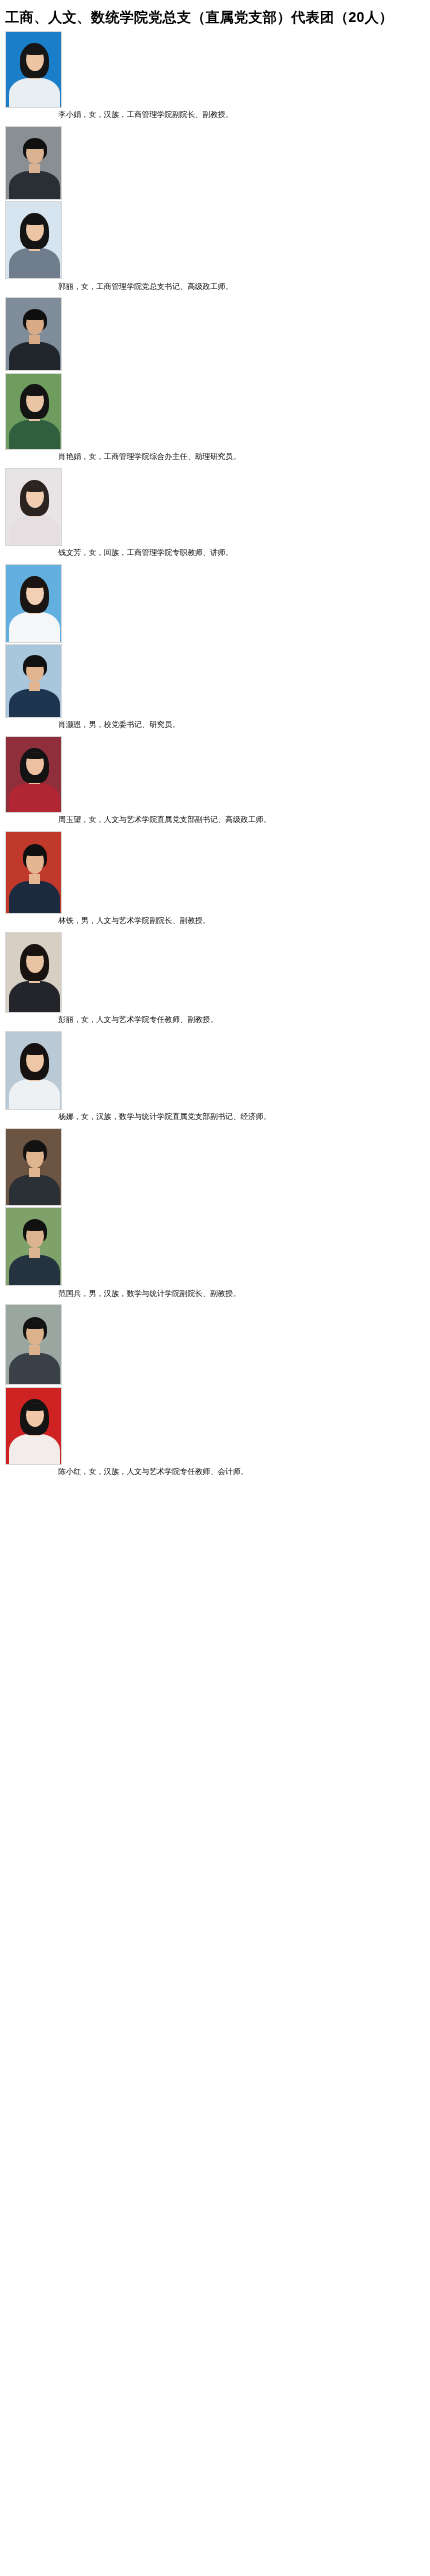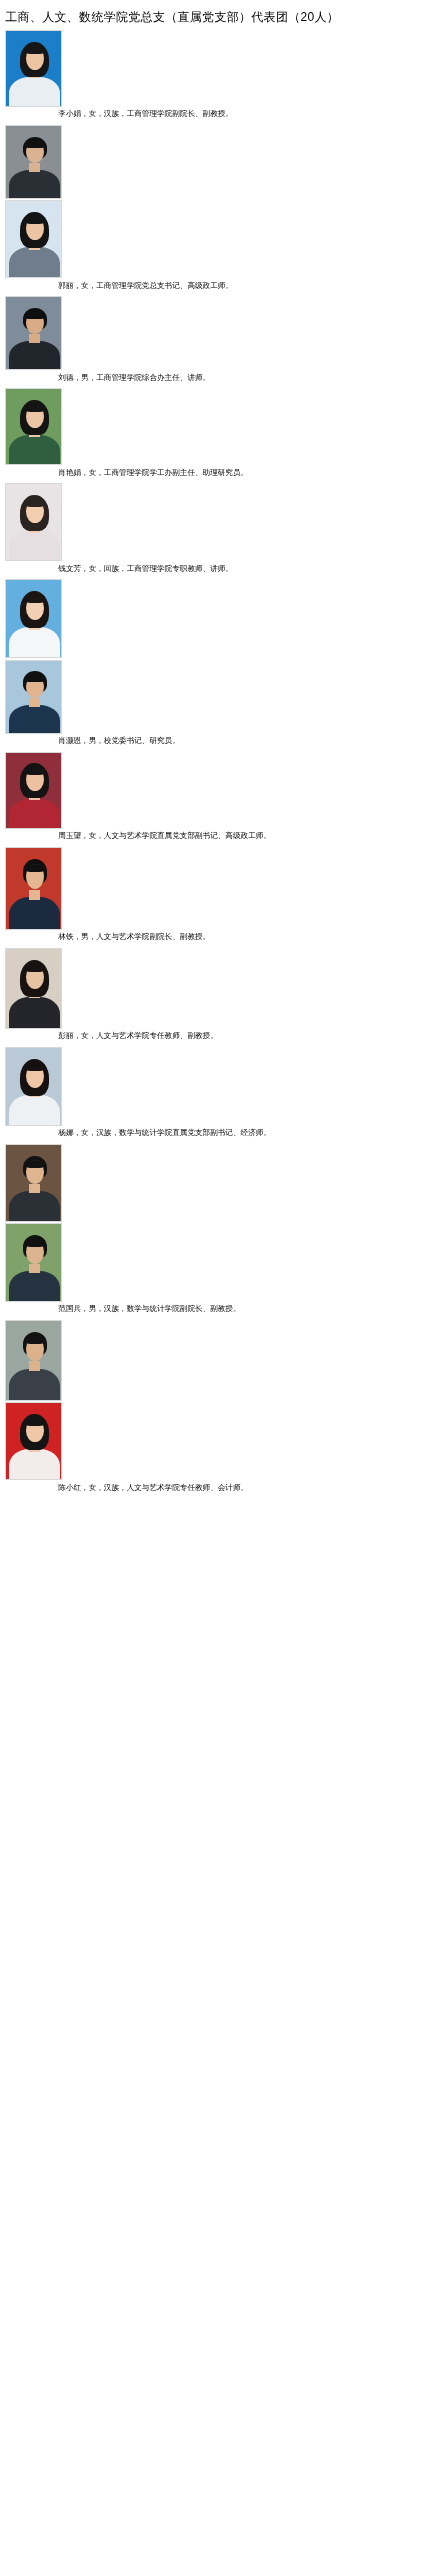--- a/index.html
+++ b/index.html
@@ -13,22 +13,22 @@
     color: #000000;
   }
   .page {
     width: 430px;
     position: relative;
     background: #ffffff;
     padding-top: 6.6px;
     box-sizing: border-box;
   }
   .doc-title {
-    font-size: 12px;
-    font-weight: normal;
+    font-size: 14px;
+    font-weight: bold;
     color: #000000;
     padding: 2.6px 0 4px 5.3px;
     letter-spacing: 0.3px;
   }
   .entry {
     position: relative;
     width: 430px;
     box-sizing: border-box;
     padding-left: 5.3px;
     margin-bottom: 1.3px;
@@ -109,32 +109,31 @@
       </div>
       <div class="entry">
         <div class="portrait" style="height: 74px;">
           <div class="bg" style="background: rgb(127, 140, 153);"></div>
           <div class="body" style="width: 51px; height: 28px; left: 2.8px; bottom: 0px; background: rgb(33, 38, 44);"></div>
           <div style="position: absolute; width: 10.8px; height: 9px; left: 23px; top: 37px; background: rgb(216, 171, 134);"></div>
           <div class="hair" style="width: 24px; height: 22px; left: 16.5px; top: 10.4px; background: rgb(15, 15, 15);"></div>
           <div class="head" style="width: 18px; height: 22px; left: 19.3px; top: 15px; background: rgb(216, 171, 134);"></div>
           <div style="position: absolute; width: 19.7px; height: 7.6px; left: 18.6px; top: 14px; background: rgb(15, 15, 15); border-radius: 50% 50% 28% 28%;"></div>
         </div>
-        <div class="caption">刘德，男，工商管理学院综合办主任、讲师。</div>
       </div>
       <div class="entry">
         <div class="portrait" style="height: 77px;">
           <div class="bg" style="background: rgb(111, 156, 95);"></div>
           <div class="body" style="width: 51px; height: 29px; left: 2.8px; bottom: 0px; background: rgb(47, 95, 62);"></div>
           <div style="position: absolute; width: 10.8px; height: 9.2px; left: 23px; top: 38px; background: rgb(234, 198, 166);"></div>
           <div class="hair" style="width: 28.5px; height: 35px; left: 14.2px; top: 10.7px; background: rgb(20, 20, 20);"></div>
           <div class="head" style="width: 18px; height: 23px; left: 19.3px; top: 15.4px; background: rgb(234, 198, 166);"></div>
           <div style="position: absolute; width: 19.7px; height: 7.8px; left: 18.6px; top: 14.6px; background: rgb(20, 20, 20); border-radius: 50% 50% 28% 28%;"></div>
         </div>
-        <div class="caption">肖艳娟，女，工商管理学院学工办副主任、助理研究员。</div>
+        <div class="caption">肖艳娟，女，工商管理学院综合办主任、助理研究员。</div>
       </div>
       <div class="entry">
         <div class="portrait" style="height: 78px;">
           <div class="bg" style="background: rgb(232, 228, 230);"></div>
           <div class="body" style="width: 51px; height: 30px; left: 2.8px; bottom: 0px; background: rgb(230, 223, 226);"></div>
           <div style="position: absolute; width: 10.8px; height: 9.4px; left: 23px; top: 39px; background: rgb(242, 205, 176);"></div>
           <div class="hair" style="width: 28.5px; height: 36px; left: 14.2px; top: 11px; background: rgb(42, 35, 32);"></div>
           <div class="head" style="width: 18px; height: 23.4px; left: 19.3px; top: 15.6px; background: rgb(242, 205, 176);"></div>
           <div style="position: absolute; width: 19.7px; height: 8px; left: 18.6px; top: 15px; background: rgb(42, 35, 32); border-radius: 50% 50% 28% 28%;"></div>
         </div>

